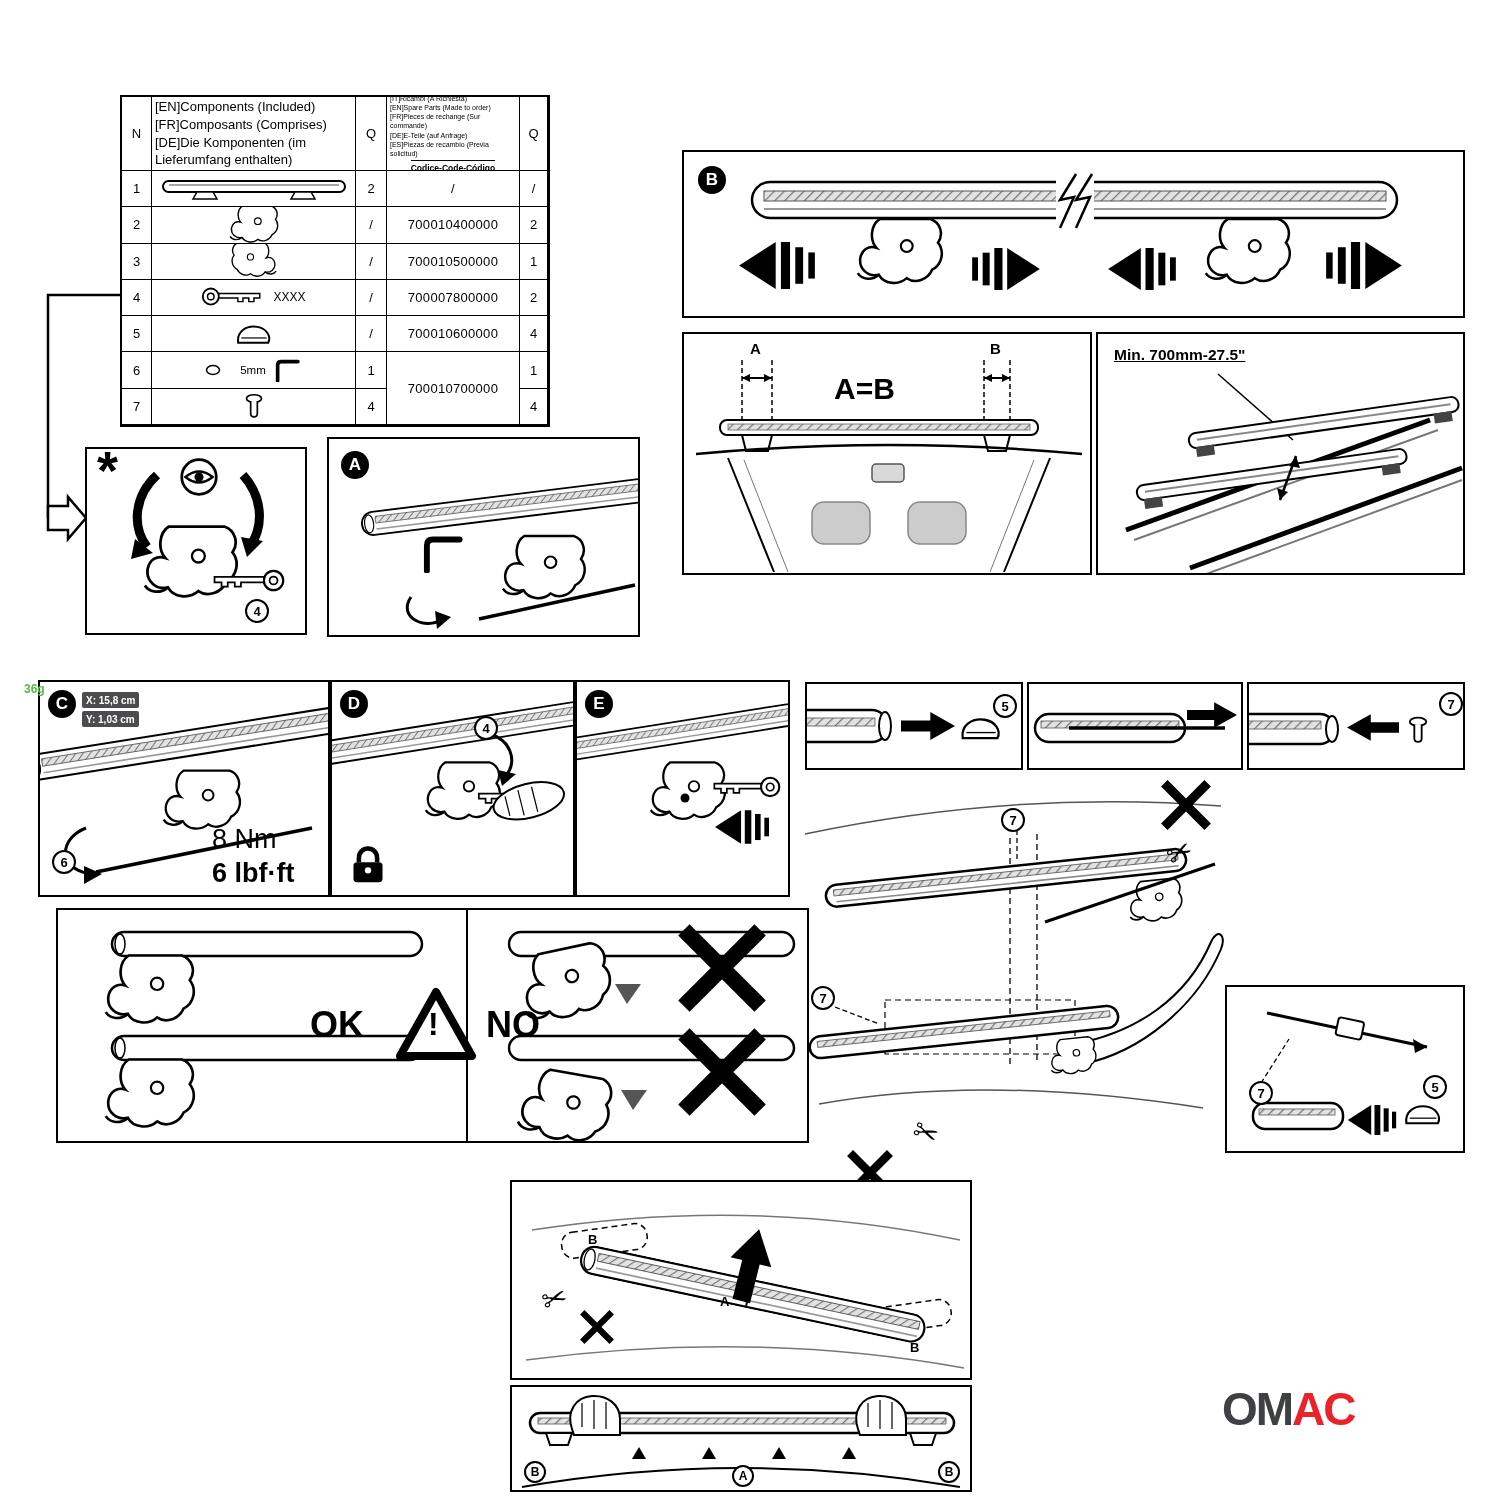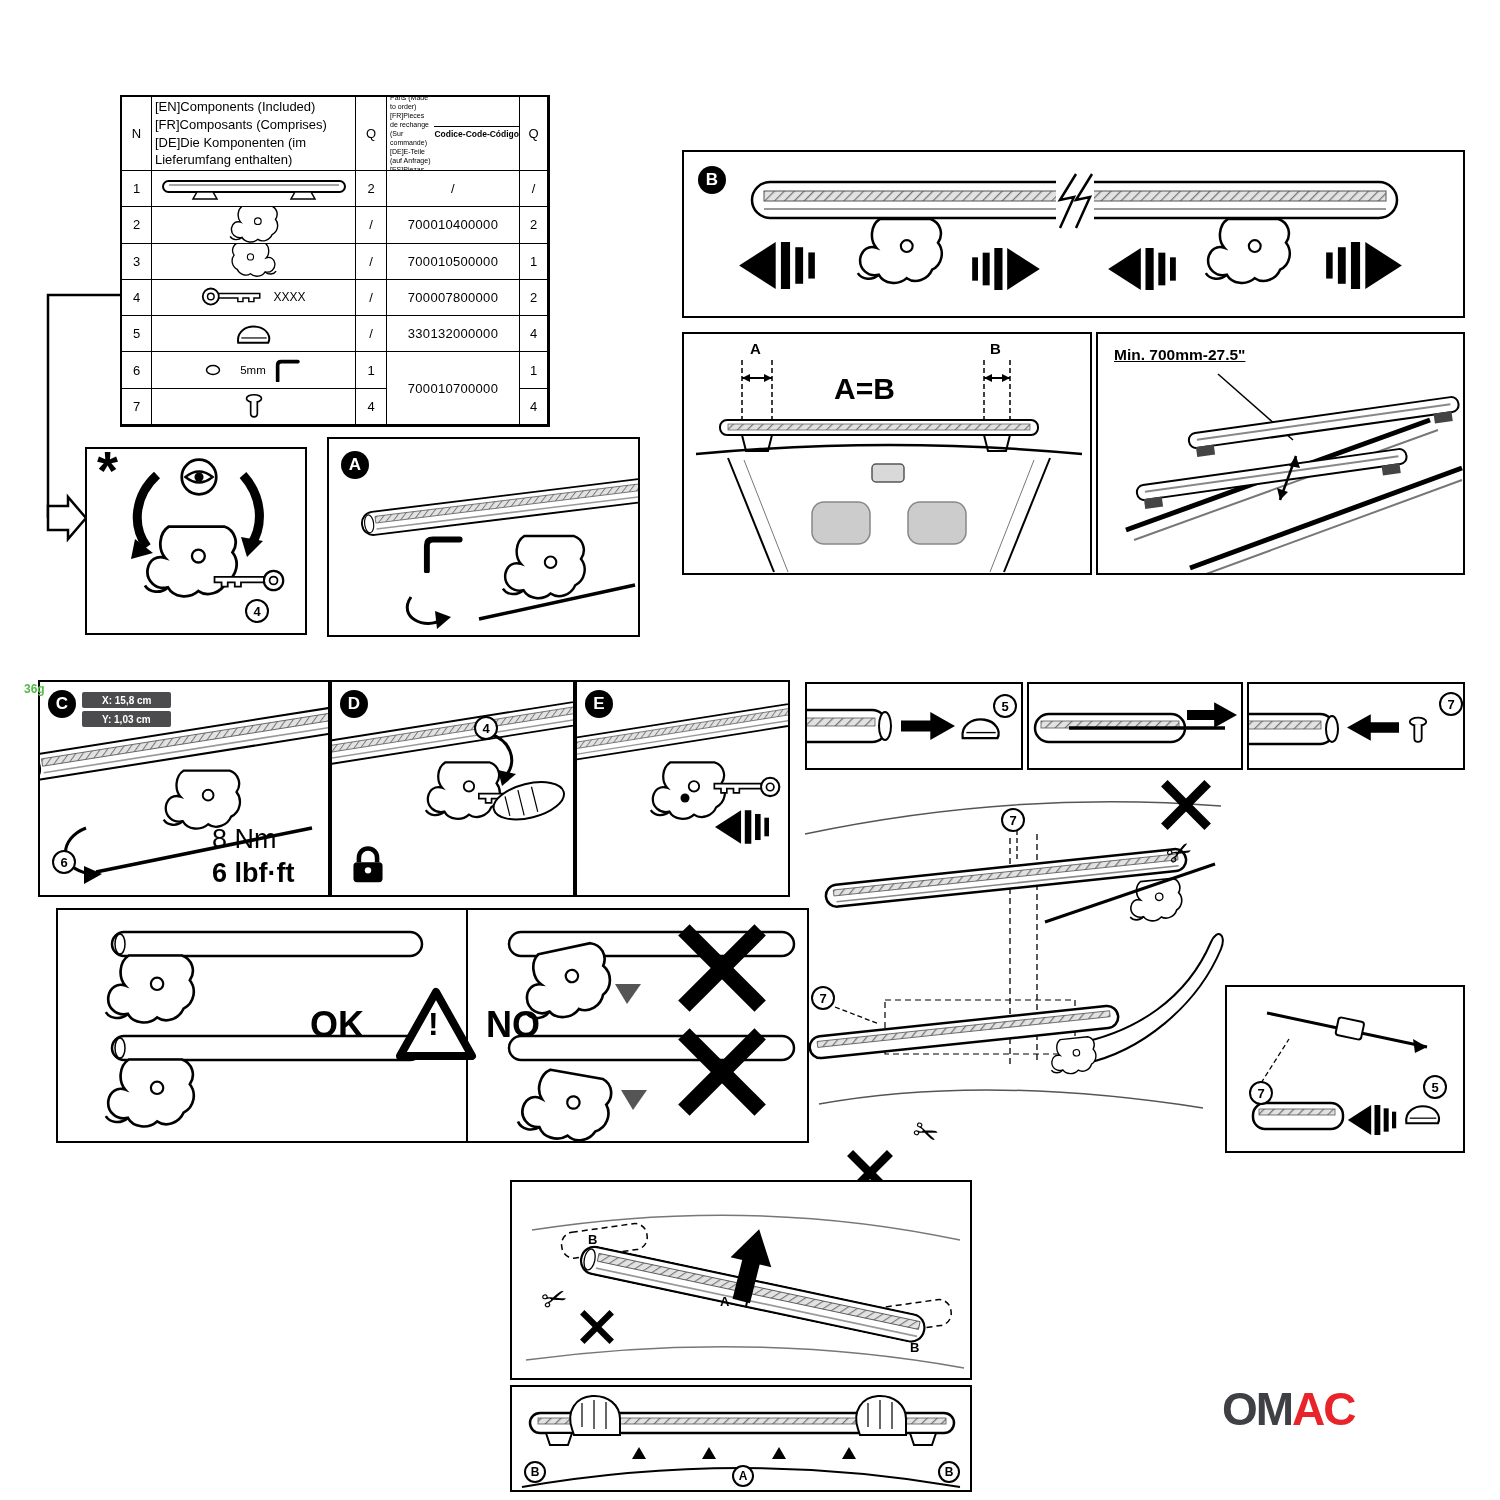--- a/index.html
+++ b/index.html
@@ -9,26 +9,26 @@
   .panel{position:absolute;border:2px solid #000;background:#fff;overflow:hidden}
   .badge{position:absolute;width:28px;height:28px;border-radius:50%;background:#000;color:#fff;font-weight:bold;font-size:17px;display:flex;align-items:center;justify-content:center;z-index:6}
   .numcircle{position:absolute;width:24px;height:24px;border-radius:50%;border:2.5px solid #000;background:#fff;color:#000;font-weight:bold;font-size:13px;display:flex;align-items:center;justify-content:center;z-index:6}
   .t{position:absolute;font-weight:bold;white-space:nowrap;z-index:5}
   .scissors{position:absolute;font-family:"DejaVu Sans",sans-serif;font-size:30px;line-height:1;z-index:4}
   .svgfill{position:absolute;left:0;top:0}
   svg{display:block}
   .parts-table{position:absolute;left:120px;top:95px;width:430px;height:332px;border:2px solid #000;display:grid;grid-template-columns:30px 204px 31px 133px 28px;grid-template-rows:74px repeat(7,1fr);background:#fff}
   .parts-table>div{border-right:1px solid #000;border-bottom:1px solid #000;display:flex;align-items:center;justify-content:center;font-size:13px;overflow:hidden;background:#fff}
   .langs{font-size:7.5px;line-height:1.35;white-space:pre-line;justify-content:flex-start;text-align:left;padding:2px 3px;font-weight:normal}
-  .sparecell{flex-direction:row;align-items:stretch;padding:0}
+  .sparecell{flex-direction:column;align-items:stretch;padding:0}
   .sparecell .sl{flex:1;font-size:7px;line-height:1.3;white-space:pre-line;padding:2px 3px}
   .sparecell .cc{border-top:1px solid #000;font-size:8.5px;font-weight:bold;text-align:center;padding:2px 0}
   .code{font-size:13px;letter-spacing:.3px}
   .qcell,.ncell{font-size:14px}
-  .darkbox{position:absolute;background:#4c4c4e;color:#fff;font-size:10px;font-weight:bold;display:flex;align-items:center;padding:0 20px;height:16px;border-radius:2px;z-index:6}
+  .darkbox{position:absolute;background:#4c4c4e;color:#fff;font-size:10px;font-weight:bold;display:flex;align-items:center;padding:0 4px;height:16px;border-radius:2px;z-index:6}
   .okdivider{position:absolute;left:408px;top:0;width:2px;height:100%;background:#000;z-index:1}
   .logo{position:absolute;left:1222px;top:1386px;font-size:46px;font-weight:700;letter-spacing:-2px;line-height:1}
   .watermark{position:absolute;left:24px;top:682px;color:#55b948;font-size:12px;font-weight:bold;z-index:7}
 </style>
 </head>
 <body>
 
 <div class="page">
 
   <svg width="0" height="0" style="position:absolute">
@@ -159,21 +159,21 @@
     <div class="code">700007800000</div>
     <div class="qcell">2</div>
 
     <div class="ncell">5</div>
     <div>
         <svg width="40" height="26">
           <use href="#capicon" x="1" y="1" width="38" height="24"></use>
         </svg>
       </div>
     <div class="qcell">/</div>
-    <div class="code">330132000000</div>
+    <div class="code">700010600000</div>
     <div class="qcell">4</div>
 
     <div class="ncell">6</div>
     <div>
       <svg width="16" height="12">
           <ellipse cx="8" cy="6" rx="6.5" ry="4.5" fill="#fff" stroke="#000" stroke-width="1.5"></ellipse>
         </svg>
       <span style="font-size:11.5px;margin:0 6px 0 19px">5mm</span>
       <svg width="30" height="26">
           <use href="#allenkey" x="2" y="1" width="26" height="24"></use>

